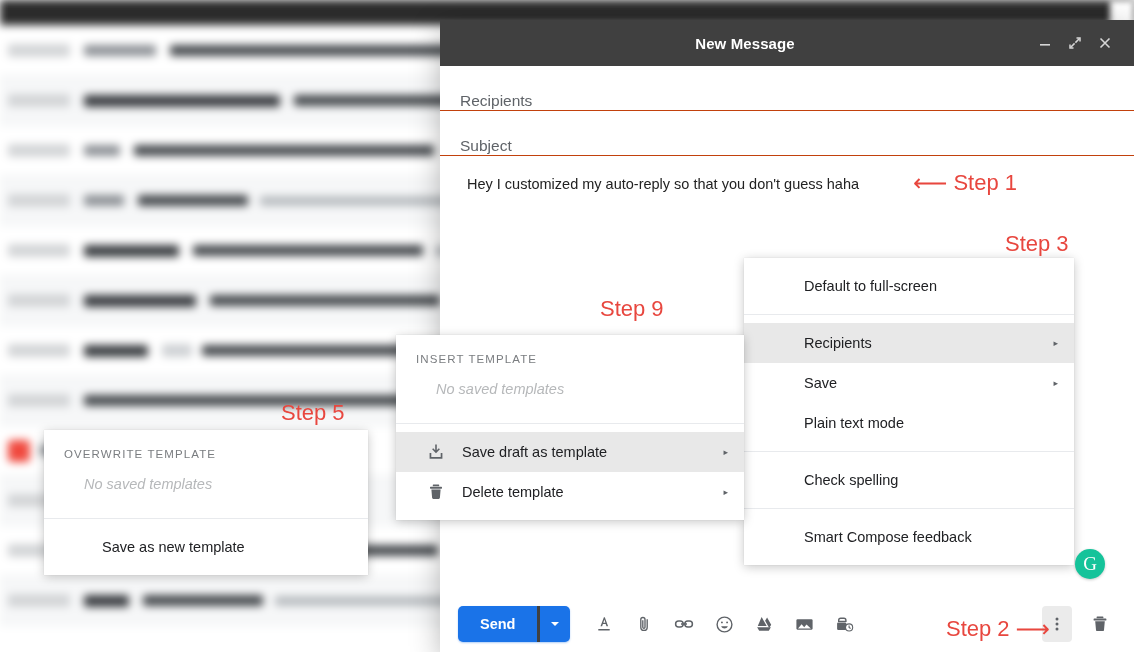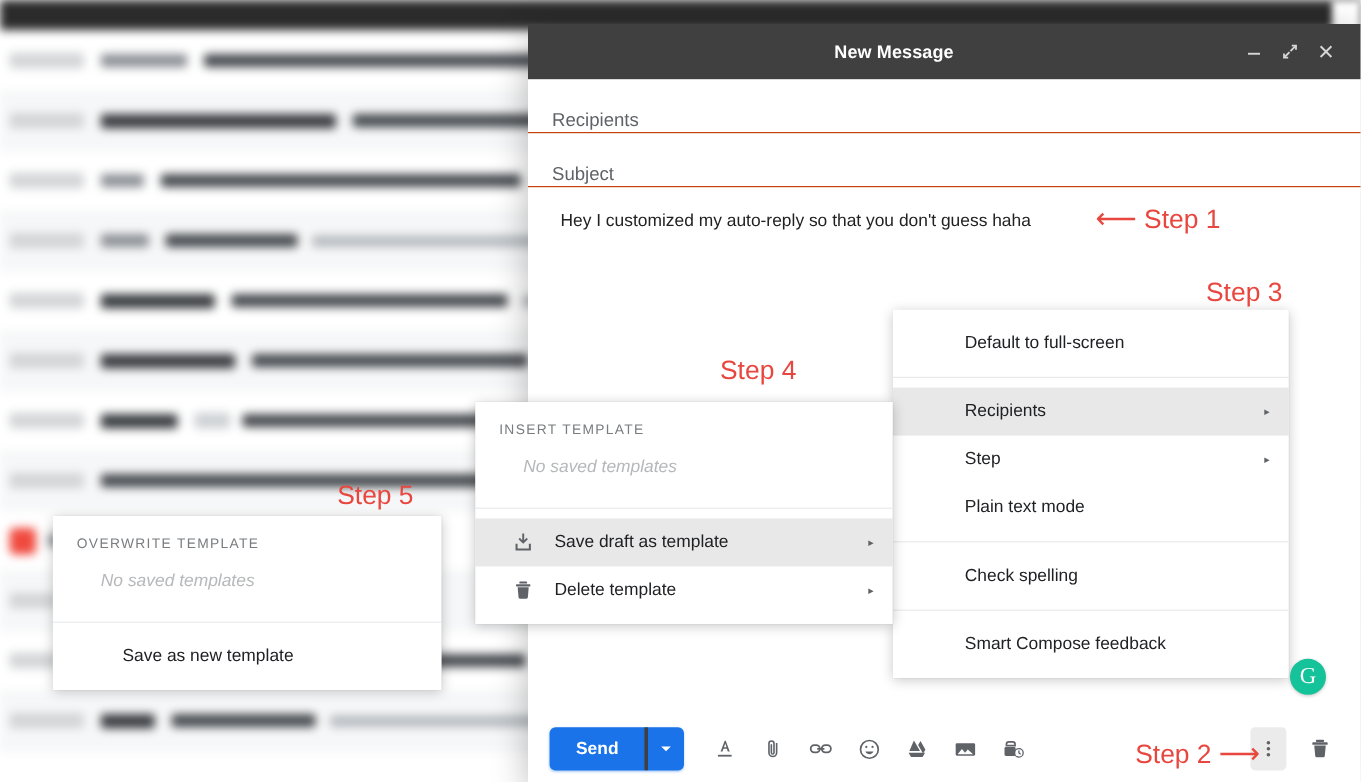--- a/index.html
+++ b/index.html
@@ -513,21 +513,21 @@
     <div class="menu-item">
       <span class="mi-label">Default to full-screen</span>
     </div>
     <div class="menu-sep"></div>
 
     <div class="menu-item hl">
       <span class="mi-label">Recipients</span>
       <span class="submenu-arrow">▸</span>
     </div>
     <div class="menu-item">
-      <span class="mi-label">Step</span>
+      <span class="mi-label">Save</span>
       <span class="submenu-arrow">▸</span>
     </div>
     <div class="menu-item">
       <span class="mi-label">Plain text mode</span>
     </div>
     <div class="menu-sep"></div>
 
     <div class="menu-item">
       <span class="mi-label">Check spelling</span>
     </div>
@@ -584,20 +584,20 @@
   <div class="step" id="step2">
     <span>Step 2</span>
     <span class="arrow">⟶</span>
   </div>
 
   <div class="step" id="step3">
     <span>Step 3</span>
   </div>
 
   <div class="step" id="step4">
-    <span>Step 4</span>
+    <span>Step 9</span>
   </div>
 
   <div class="step" id="step5">
     <span>Step 5</span>
   </div>
 
 </div>
 
 </body></html>

